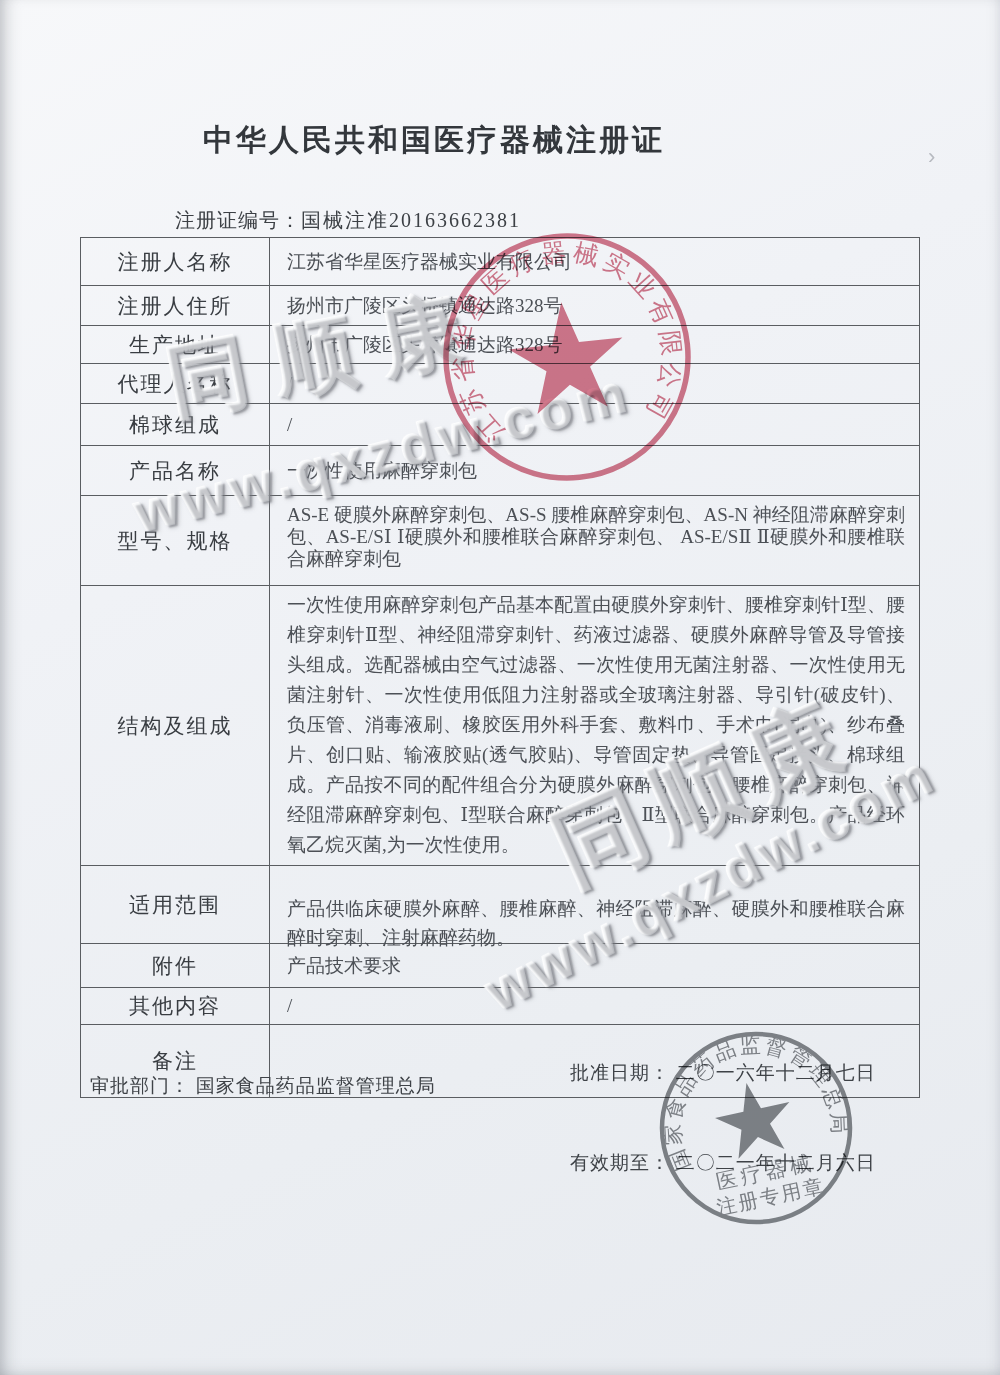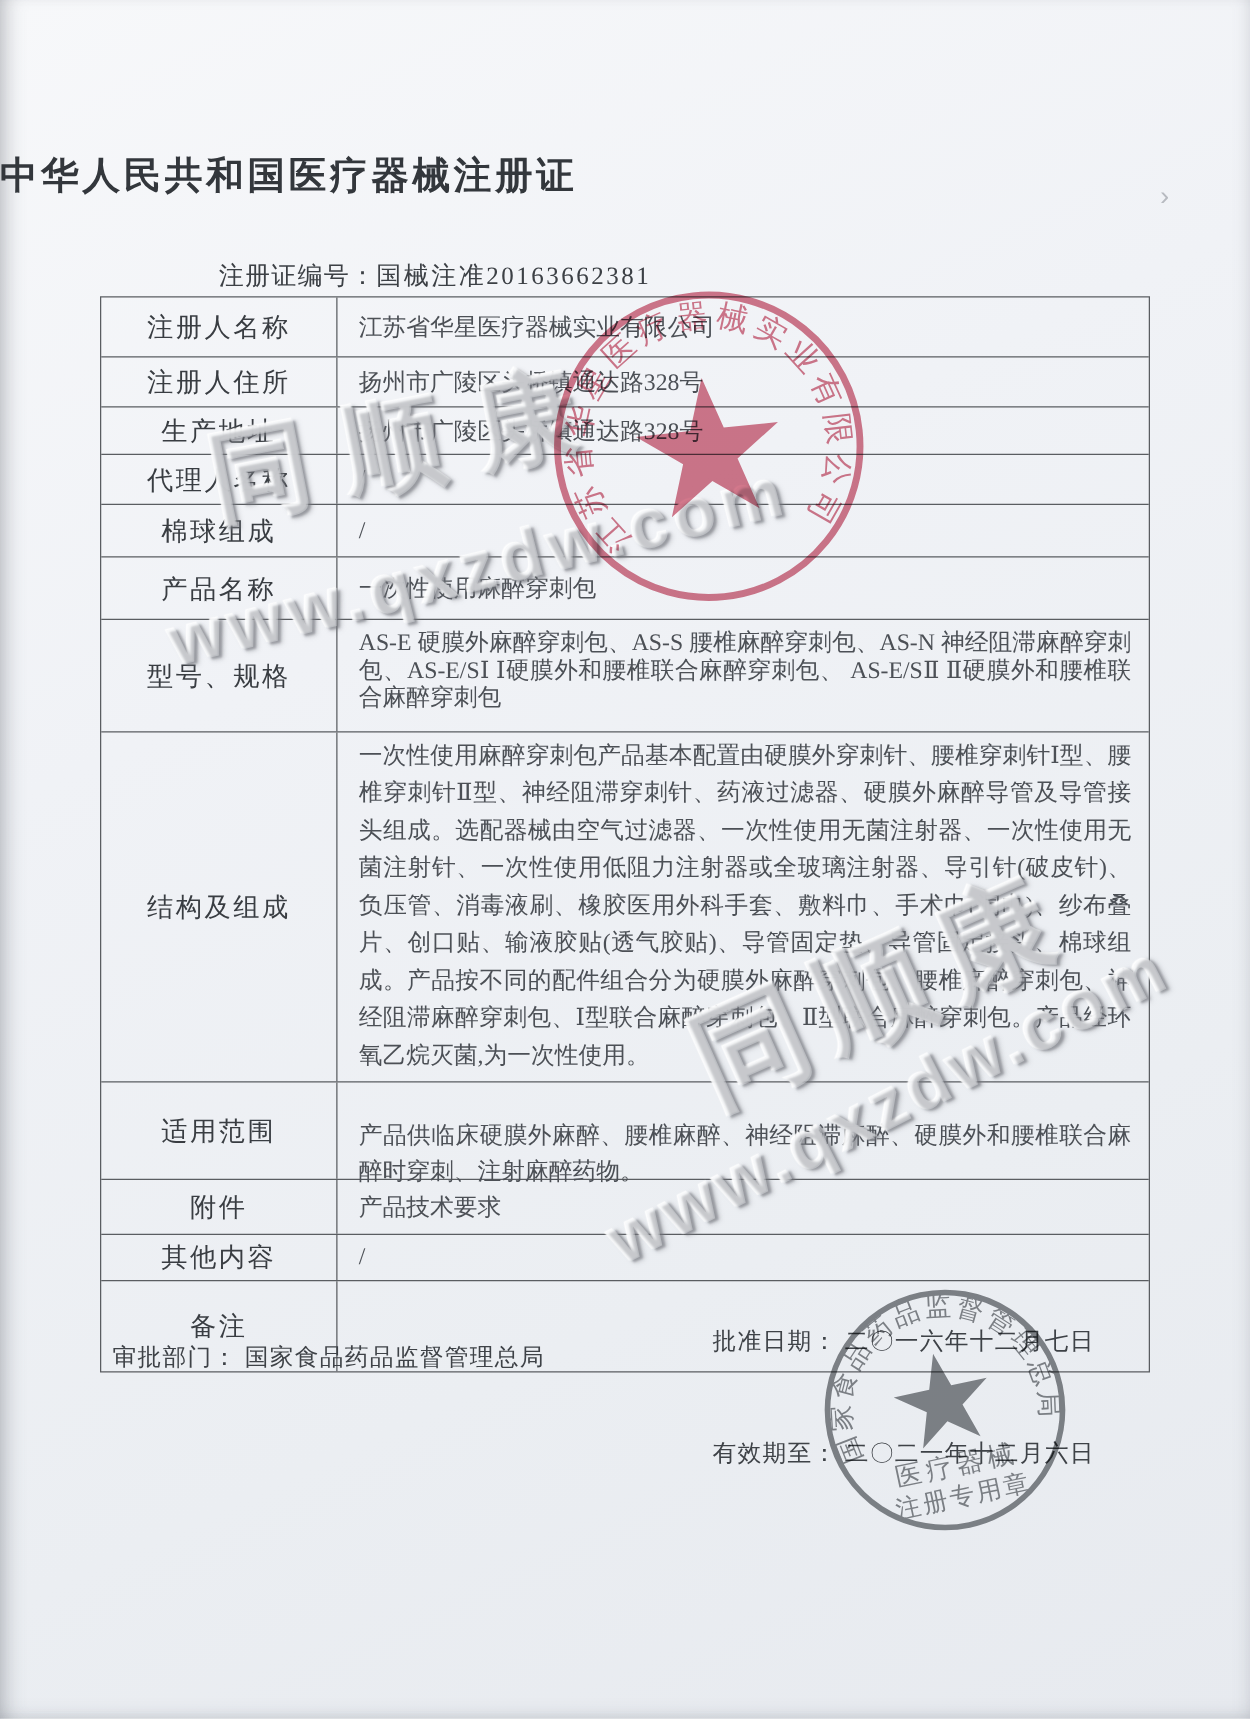--- a/index.html
+++ b/index.html
@@ -1,20 +1,20 @@
 <!DOCTYPE html>
 <html><head>
 <meta charset="utf-8">
 <style>
   html,body{margin:0;padding:0;}
   body{width:1000px;height:1375px;background:#ffffff;font-family:"Liberation Serif","DejaVu Serif",serif;}
   .page{position:relative;width:1000px;height:1375px;overflow:hidden;
         background:linear-gradient(155deg,#f7f8fa 0%,#f0f2f6 35%,#ebeef2 70%,#e7eaef 100%);
         box-shadow:inset 14px 0 18px -12px rgba(90,95,105,.45), inset -10px 0 14px -10px rgba(120,125,135,.25), inset 0 -12px 16px -12px rgba(120,125,135,.3);}
-  .title{position:absolute;top:120px;left:0;width:868px;
+  .title{position:absolute;top:120px;left:0;width:868px;text-align:center;
          font-family:"Liberation Sans","DejaVu Sans",sans-serif;font-weight:700;
          font-size:30px;letter-spacing:3px;color:#33373c;}
   .certno{position:absolute;top:207px;left:175px;font-size:20px;color:#3c4045;letter-spacing:1px;}
   .certno .num{letter-spacing:2px;text-align:right;}
   
   .tbl{position:absolute;left:80px;top:237px;width:838px;border:1px solid #5a5d61;}
   .row{display:flex;border-bottom:1px solid #5a5d61;}
   .row:last-child{border-bottom:none;}
   .cell-l{width:188px;flex:0 0 188px;border-right:1px solid #5a5d61;
           display:flex;align-items:center;justify-content:center;

